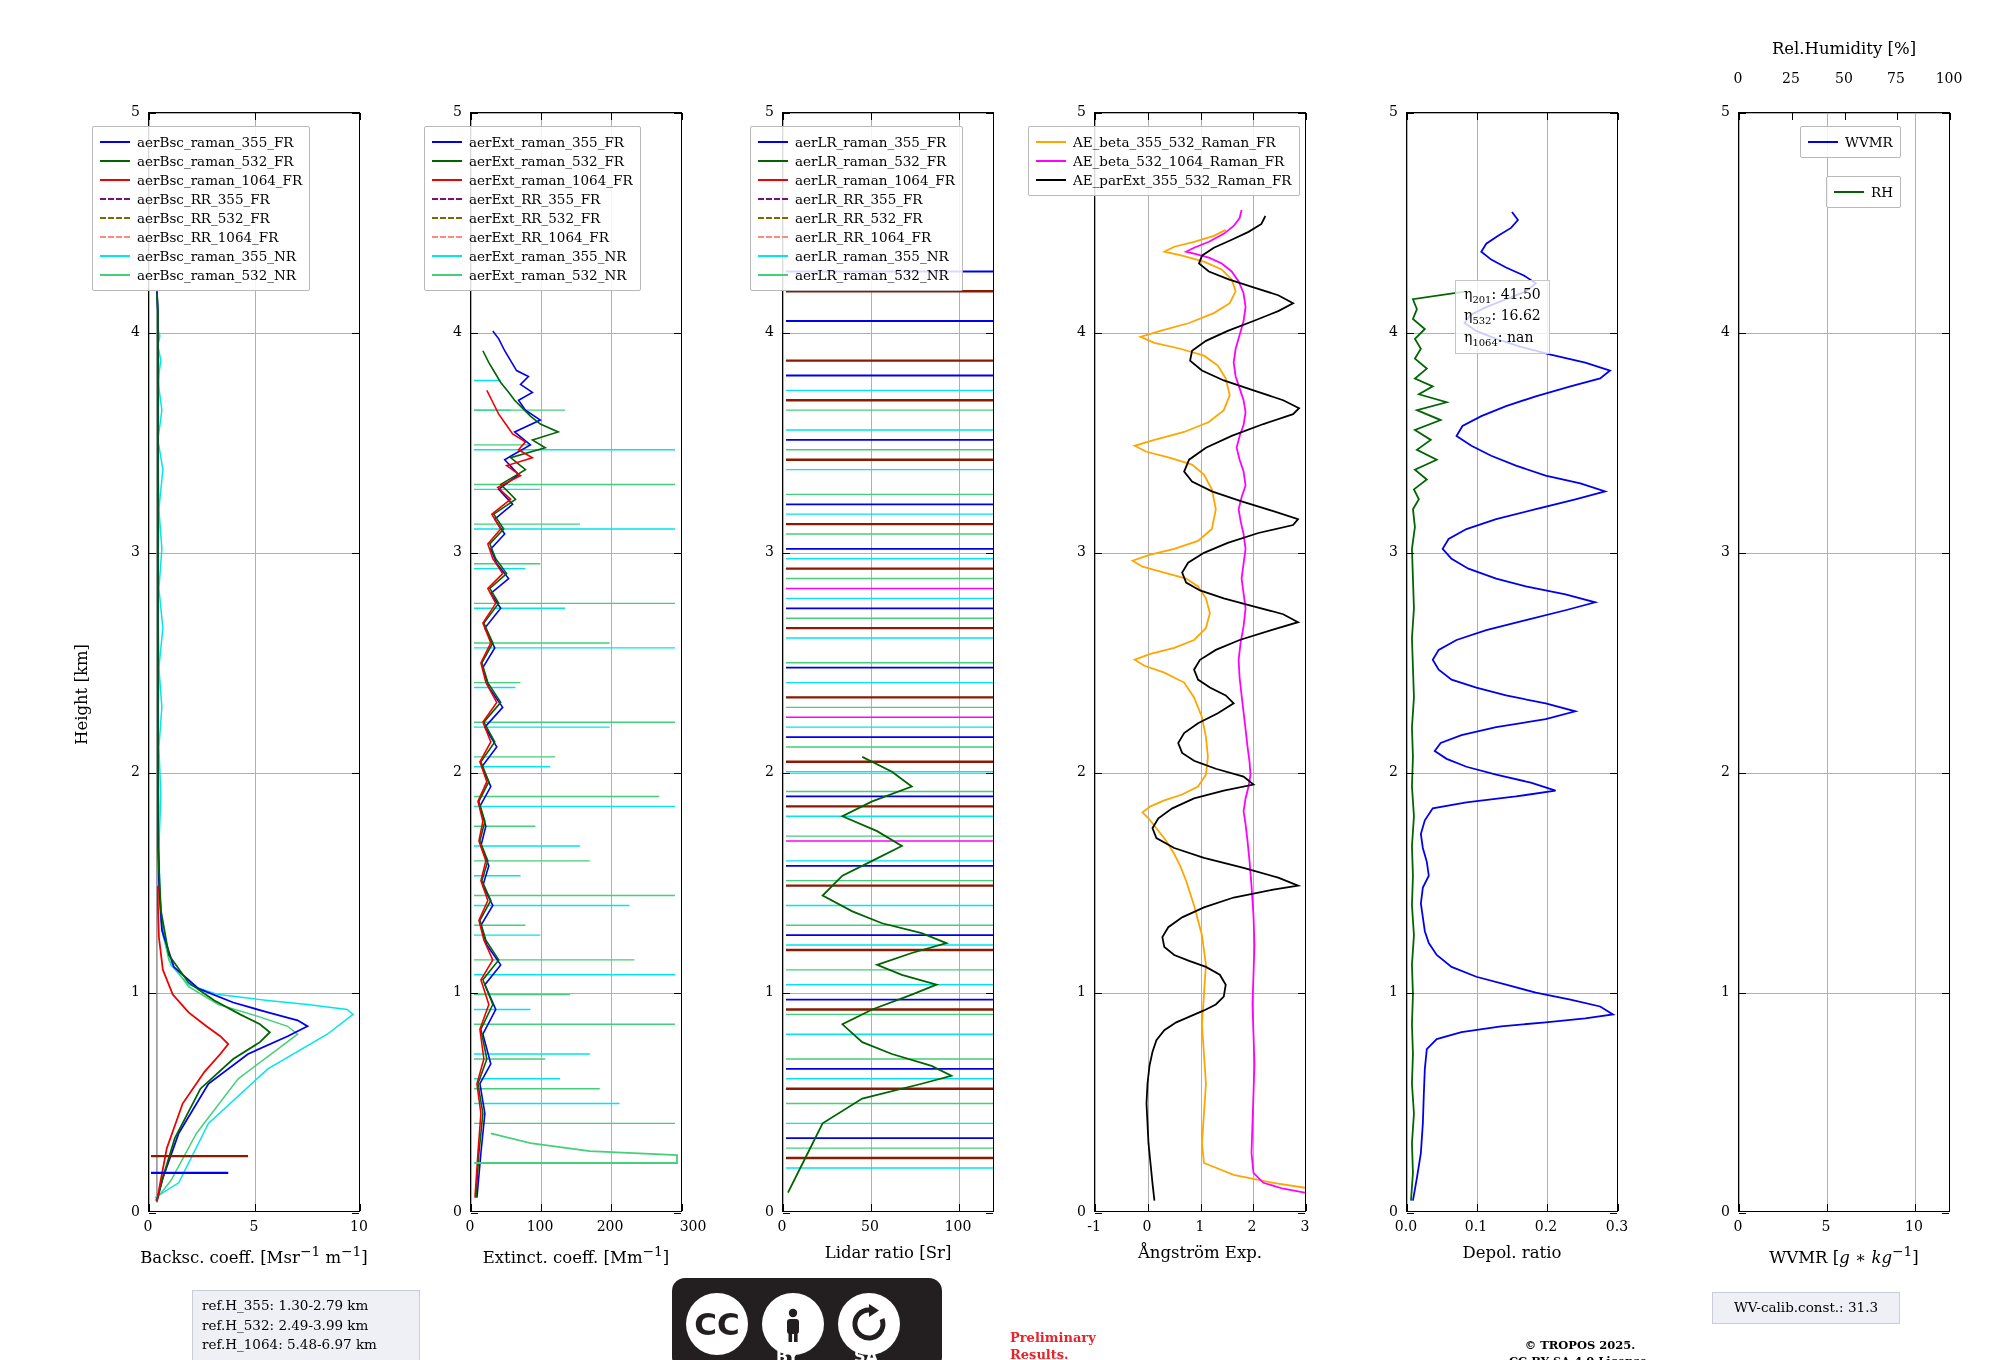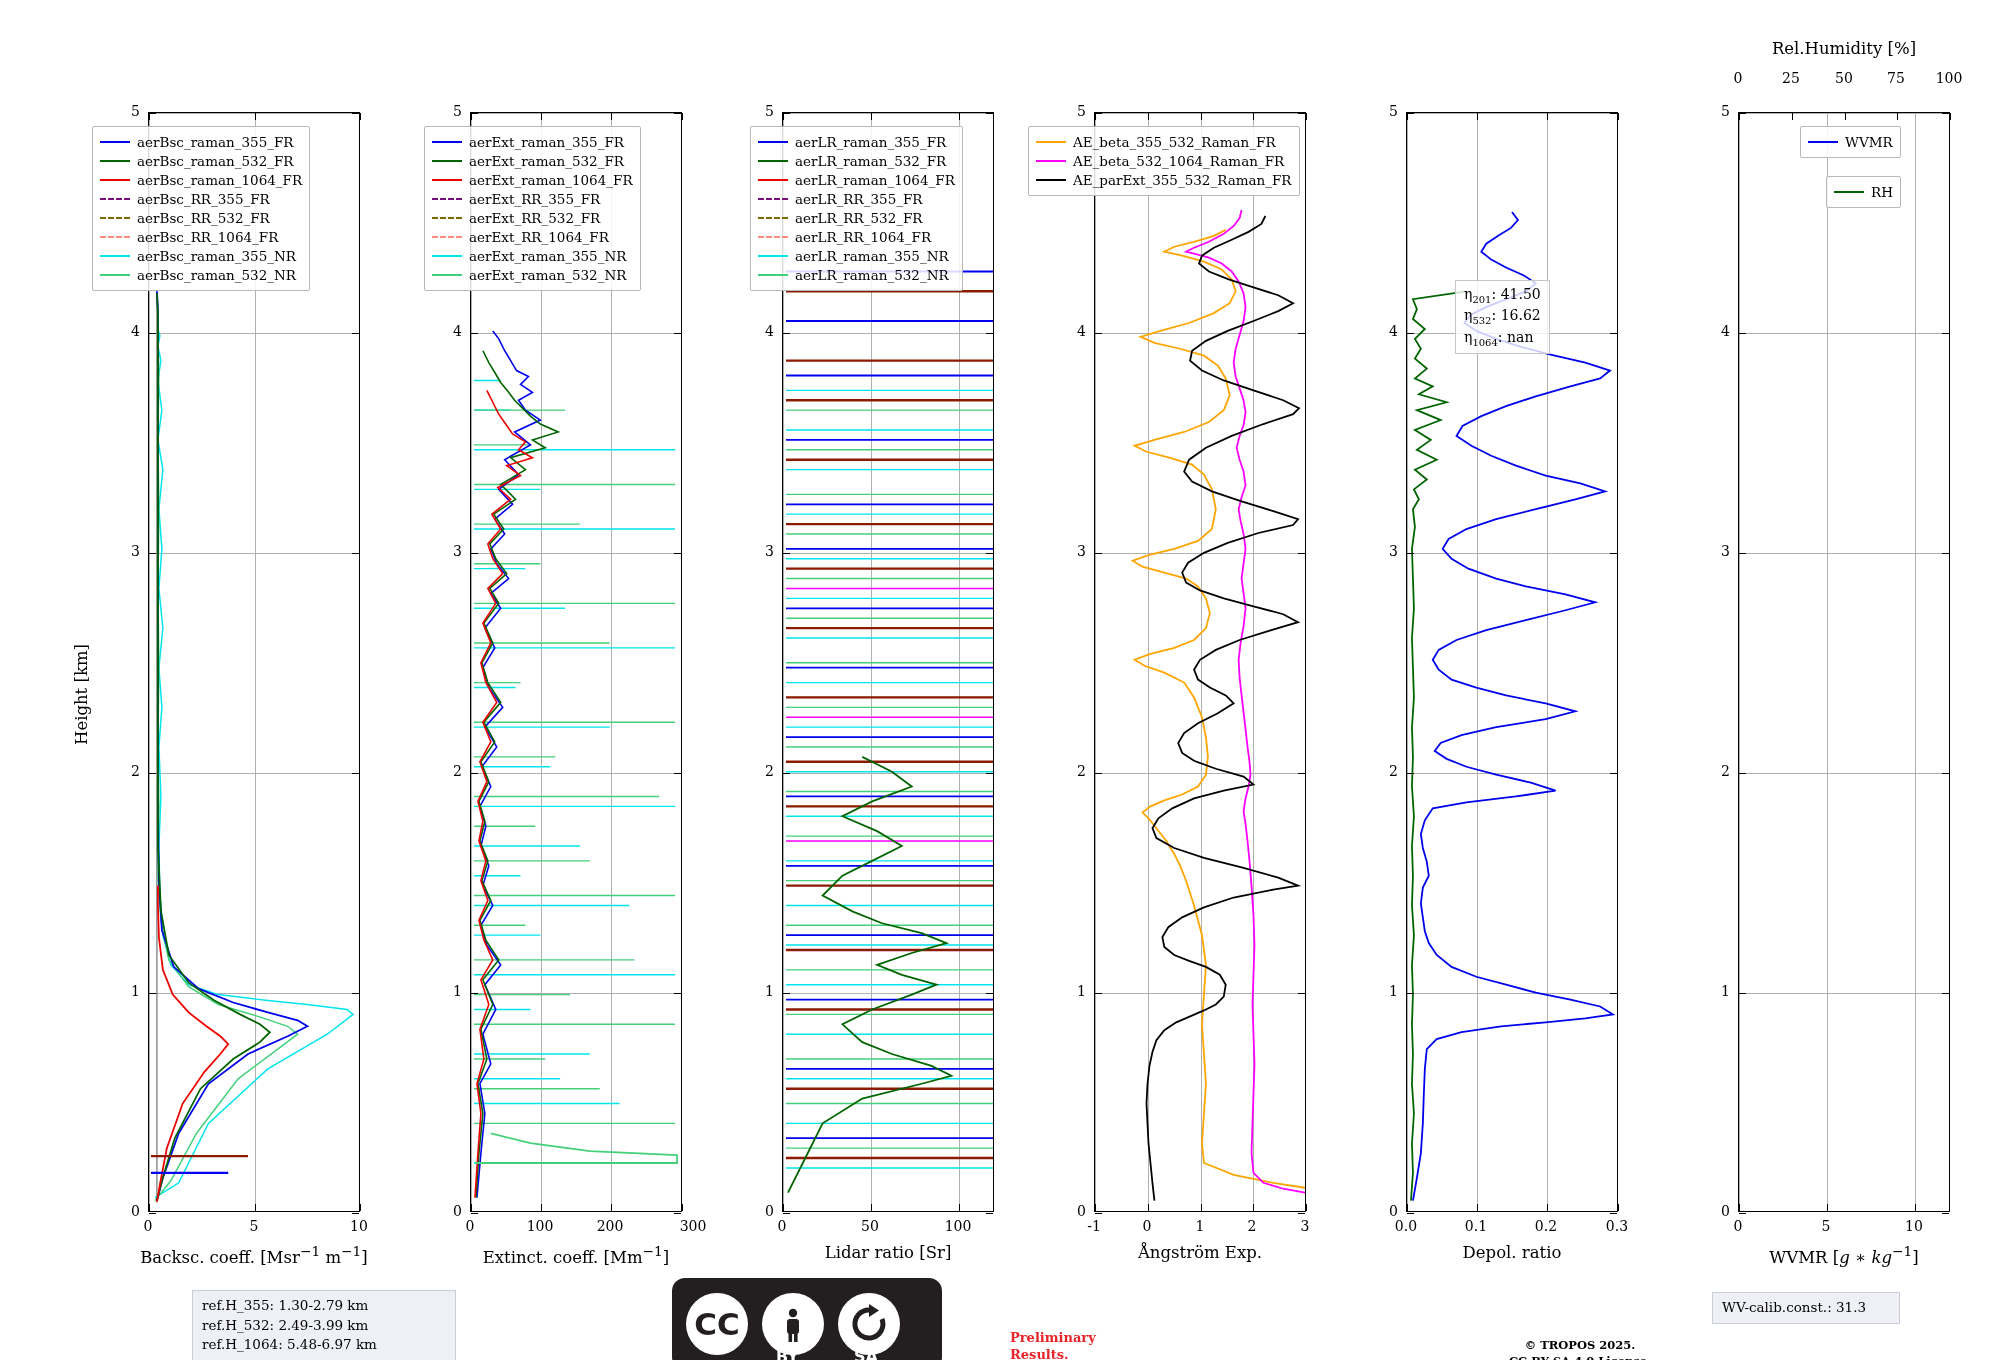--- a/index.html
+++ b/index.html
@@ -648,21 +648,21 @@
         <span>WVMR</span>
       </div>
   </div>
   <div class="legend" style="left:1826px; top:176px;">
     <div class="legend-row">
         <span class="legend-line" style="border-top-color:#006400;"></span>
         <span>RH</span>
       </div>
   </div>
 
-  <div class="footbox" style="left:192px; top:1290px; width:264px;">
+  <div class="footbox" style="left:192px; top:1290px; width:228px;">
     <div>ref.H_355: 1.30-2.79 km</div>
     <div>ref.H_532: 2.49-3.99 km</div>
     <div>ref.H_1064: 5.48-6.97 km</div>
   </div>
 
   <div class="cc-badge" style="left:672px; top:1278px;">
     <div class="cc-circle" style="margin-left:14px;">
         <span>CC</span>
       </div>
     <div class="cc-circle" style="margin-left:14px;">
@@ -686,17 +686,17 @@
   <div class="prelim" style="left:1010px; top:1330px;">
     <div>Preliminary</div>
     <div>Results.</div>
   </div>
 
   <div class="tropos" style="left:1480px; top:1338px; width:200px;">
     <div>© TROPOS 2025.</div>
     <div>CC BY SA 4.0 License.</div>
   </div>
 
-  <div class="footbox" style="left:1712px; top:1292px; width:188px; text-align:left;">
+  <div class="footbox" style="left:1712px; top:1292px; width:188px; text-align:center;">
     <span>WV-calib.const.: 31.3</span>
   </div>
 
 </div>
 
 </body></html>

